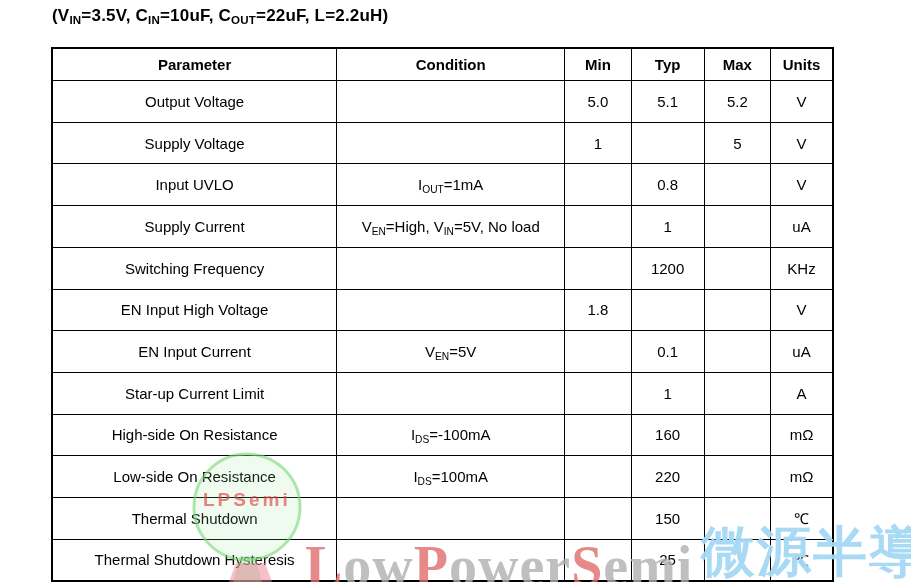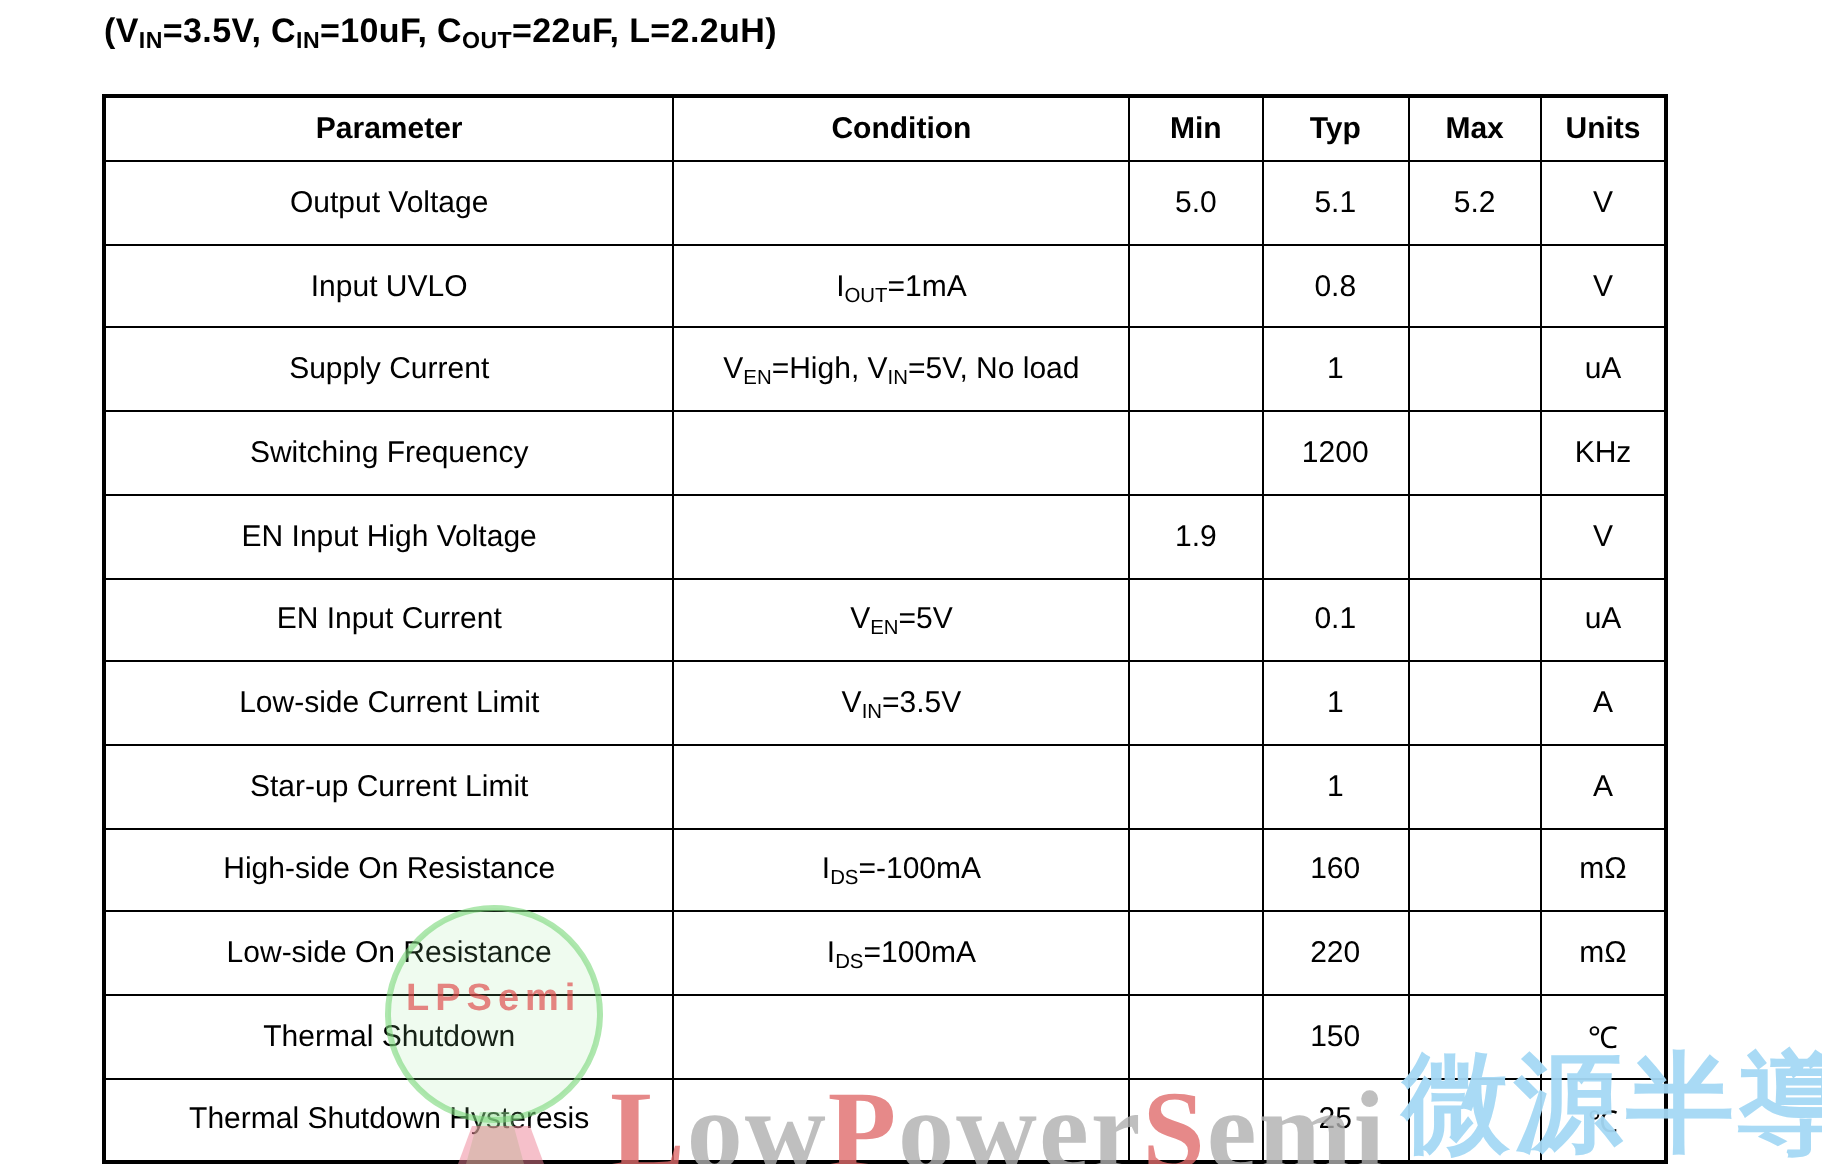--- a/index.html
+++ b/index.html
@@ -69,20 +69,28 @@
     <tbody id="table-body">
         <tr>
           <td>Output Voltage</td>
           <td></td>
           <td>5.0</td>
           <td>5.1</td>
           <td>5.2</td>
           <td>V</td>
         </tr>
         <tr>
+          <td>Supply Voltage</td>
+          <td></td>
+          <td>1</td>
+          <td></td>
+          <td>5</td>
+          <td>V</td>
+        </tr>
+        <tr>
           <td>Input UVLO</td>
           <td>I<sub>OUT</sub>=1mA</td>
           <td></td>
           <td>0.8</td>
           <td></td>
           <td>V</td>
         </tr>
         <tr>
           <td>Supply Current</td>
           <td>V<sub>EN</sub>=High, V<sub>IN</sub>=5V, No load</td>
@@ -95,40 +103,32 @@
           <td>Switching Frequency</td>
           <td></td>
           <td></td>
           <td>1200</td>
           <td></td>
           <td>KHz</td>
         </tr>
         <tr>
           <td>EN Input High Voltage</td>
           <td></td>
-          <td>1.9</td>
+          <td>1.8</td>
           <td></td>
           <td></td>
           <td>V</td>
         </tr>
         <tr>
           <td>EN Input Current</td>
           <td>V<sub>EN</sub>=5V</td>
           <td></td>
           <td>0.1</td>
           <td></td>
           <td>uA</td>
-        </tr>
-        <tr>
-          <td>Low-side Current Limit</td>
-          <td>V<sub>IN</sub>=3.5V</td>
-          <td></td>
-          <td>1</td>
-          <td></td>
-          <td>A</td>
         </tr>
         <tr>
           <td>Star-up Current Limit</td>
           <td></td>
           <td></td>
           <td>1</td>
           <td></td>
           <td>A</td>
         </tr>
         <tr>

